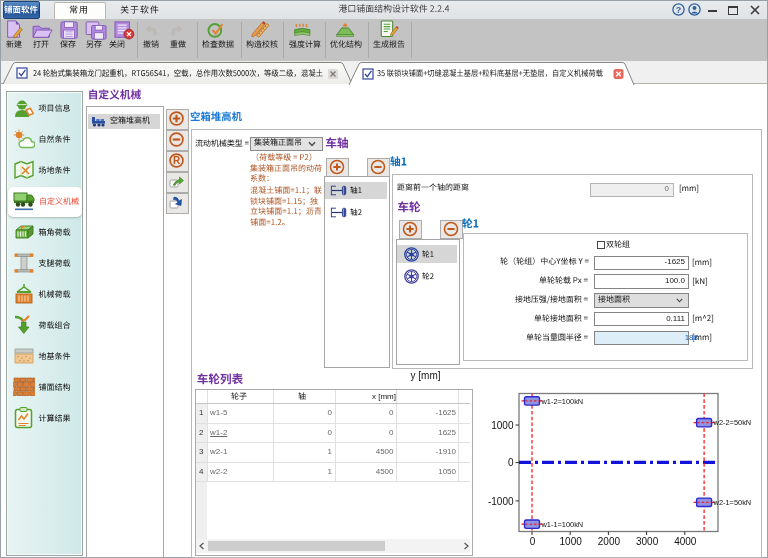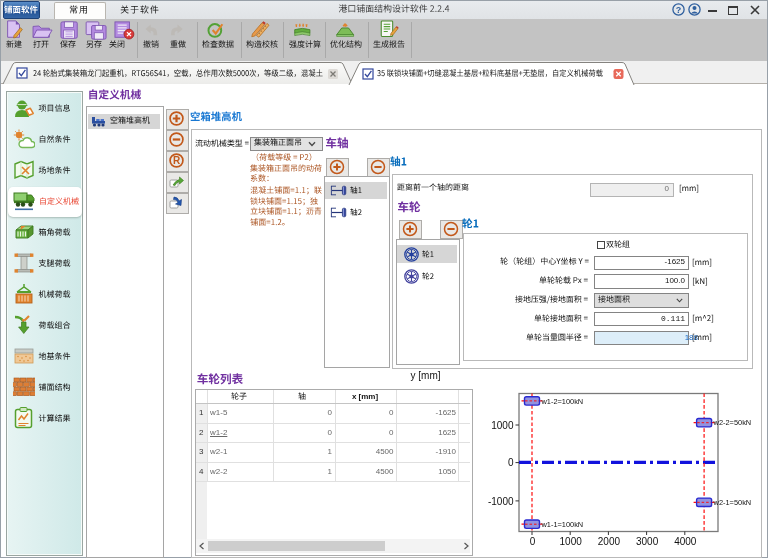--- a/index.html
+++ b/index.html
@@ -493,21 +493,21 @@
 <svg class="abs" style="left:597.5px;top:294.9px;overflow:visible" width="32" height="9" viewBox="0 -7.04 32.00 8.96">
     <path d="M3.6 -5.1C3.9 -4.8 4.1 -4.3 4.2 -4.0L4.7 -4.3C4.6 -4.5 4.3 -5.0 4.1 -5.3ZM1.3 -6.7V-5.1H0.3V-4.5H1.3V-2.8C0.9 -2.7 0.5 -2.5 0.2 -2.5L0.4 -1.9L1.3 -2.2V-0.1C1.3 0.0 1.2 0.1 1.1 0.1C1.1 0.1 0.8 0.1 0.5 0.1C0.5 0.2 0.6 0.5 0.6 0.6C1.1 0.6 1.4 0.6 1.6 0.5C1.8 0.4 1.8 0.2 1.8 -0.1V-2.4L2.6 -2.6L2.6 -3.2L1.8 -3.0V-4.5H2.6V-5.1H1.8V-6.7ZM4.5 -6.6C4.7 -6.4 4.8 -6.1 4.9 -5.9H3.1V-5.4H7.4V-5.9H5.5C5.4 -6.1 5.3 -6.4 5.1 -6.7ZM6.2 -5.3C6.0 -4.9 5.7 -4.4 5.5 -4.0H2.8V-3.5H7.6V-4.0H6.1C6.3 -4.3 6.5 -4.7 6.7 -5.1ZM6.1 -2.1C6.0 -1.6 5.7 -1.2 5.4 -0.9C4.9 -1.0 4.5 -1.2 4.0 -1.3C4.2 -1.6 4.4 -1.8 4.5 -2.1ZM3.2 -1.1C3.7 -0.9 4.3 -0.7 4.8 -0.5C4.3 -0.2 3.5 0.0 2.6 0.1C2.7 0.2 2.8 0.5 2.8 0.6C4.0 0.5 4.8 0.2 5.5 -0.2C6.1 0.1 6.7 0.4 7.1 0.7L7.5 0.2C7.1 -0.1 6.5 -0.4 5.9 -0.6C6.3 -1.0 6.6 -1.5 6.7 -2.1H7.7V-2.6H4.8C4.9 -2.9 5.1 -3.1 5.2 -3.3L4.6 -3.4C4.5 -3.2 4.4 -2.9 4.2 -2.6H2.7V-2.1H3.9C3.7 -1.7 3.4 -1.4 3.2 -1.1Z M11.4 -6.0V-3.8L10.6 -3.4L10.8 -2.9L11.4 -3.2V-0.6C11.4 0.2 11.7 0.5 12.6 0.5C12.8 0.5 14.4 0.5 14.6 0.5C15.4 0.5 15.6 0.1 15.7 -1.0C15.6 -1.0 15.3 -1.1 15.2 -1.2C15.1 -0.3 15.0 -0.1 14.6 -0.1C14.2 -0.1 12.9 -0.1 12.6 -0.1C12.1 -0.1 12.0 -0.2 12.0 -0.6V-3.4L13.1 -3.9V-1.1H13.6V-4.1L14.8 -4.6C14.8 -3.3 14.8 -2.4 14.7 -2.2C14.7 -2.0 14.6 -2.0 14.5 -2.0C14.4 -2.0 14.1 -2.0 13.9 -2.0C14.0 -1.9 14.1 -1.6 14.1 -1.5C14.3 -1.5 14.6 -1.5 14.8 -1.6C15.1 -1.6 15.2 -1.8 15.3 -2.1C15.3 -2.4 15.3 -3.6 15.3 -5.1L15.4 -5.2L15.0 -5.4L14.8 -5.3L14.7 -5.2L13.6 -4.7V-6.7H13.1V-4.5L12.0 -4.0V-6.0ZM8.3 -1.2 8.5 -0.6C9.2 -0.9 10.1 -1.4 11.0 -1.8L10.8 -2.3L9.9 -1.9V-4.2H10.9V-4.8H9.9V-6.6H9.4V-4.8H8.3V-4.2H9.4V-1.7C8.9 -1.5 8.6 -1.3 8.3 -1.2Z M19.1 -2.7H20.8V-1.8H19.1ZM19.1 -3.2V-4.0H20.8V-3.2ZM19.1 -1.3H20.8V-0.3H19.1ZM16.5 -6.2V-5.6H19.6C19.5 -5.3 19.4 -4.9 19.3 -4.6H16.8V0.6H17.4V0.2H22.6V0.6H23.2V-4.6H19.9L20.3 -5.6H23.6V-6.2ZM17.4 -0.3V-4.0H18.6V-0.3ZM22.6 -0.3H21.4V-4.0H22.6Z M30.1 -1.6C30.5 -0.9 30.9 -0.0 31.1 0.6L31.7 0.3C31.5 -0.2 31.0 -1.2 30.6 -1.8ZM28.4 -1.8C28.2 -1.0 27.8 -0.2 27.3 0.3C27.4 0.4 27.7 0.5 27.8 0.6C28.3 0.1 28.8 -0.8 29.0 -1.7ZM28.4 -5.6H30.7V-3.2H28.4ZM27.9 -6.2V-2.6H31.3V-6.2ZM27.2 -6.6C26.5 -6.4 25.3 -6.1 24.3 -6.0C24.4 -5.9 24.4 -5.7 24.5 -5.5C24.9 -5.6 25.3 -5.6 25.8 -5.7V-4.4H24.4V-3.9H25.7C25.4 -2.9 24.8 -1.9 24.3 -1.3C24.4 -1.2 24.5 -0.9 24.6 -0.8C25.0 -1.3 25.4 -2.1 25.8 -2.9V0.6H26.4V-3.1C26.7 -2.6 27.1 -2.0 27.2 -1.8L27.6 -2.3C27.4 -2.5 26.6 -3.4 26.4 -3.7V-3.9H27.6V-4.4H26.4V-5.8C26.8 -5.9 27.2 -6.0 27.5 -6.2Z" fill="#141414"></path>
   </svg>
 <svg class="abs" style="left:676px;top:297.6px" width="7" height="5" viewBox="0 0 7 5">
     <path d="M0.8 0.8 L3.5 3.8 L6.2 0.8" fill="none" stroke="#444" stroke-width="1.1"></path>
   </svg>
 <svg class="abs" style="left:533.8px;top:313.7px;overflow:visible" width="54" height="9" viewBox="0 -7.04 54.23 8.96">
     <path d="M1.8 -3.5H3.7V-2.6H1.8ZM4.3 -3.5H6.3V-2.6H4.3ZM1.8 -4.8H3.7V-4.0H1.8ZM4.3 -4.8H6.3V-4.0H4.3ZM5.7 -6.7C5.5 -6.3 5.2 -5.7 4.9 -5.3H2.9L3.3 -5.5C3.1 -5.8 2.7 -6.3 2.4 -6.7L1.9 -6.4C2.2 -6.1 2.5 -5.7 2.7 -5.3H1.2V-2.1H3.7V-1.4H0.4V-0.8H3.7V0.6H4.3V-0.8H7.6V-1.4H4.3V-2.1H6.9V-5.3H5.5C5.8 -5.7 6.1 -6.1 6.3 -6.5Z M13.2 -6.7C12.8 -5.8 12.1 -4.6 11.0 -3.8C11.1 -3.7 11.3 -3.5 11.4 -3.3C12.3 -4.0 12.9 -4.9 13.4 -5.7C13.9 -4.8 14.6 -3.9 15.2 -3.4C15.4 -3.6 15.5 -3.8 15.7 -3.9C15.0 -4.4 14.1 -5.4 13.7 -6.3L13.8 -6.6ZM14.5 -3.4C14.1 -3.0 13.3 -2.6 12.7 -2.2V-3.8H12.1V-0.5C12.1 0.2 12.3 0.4 13.1 0.4C13.2 0.4 14.3 0.4 14.5 0.4C15.2 0.4 15.3 0.1 15.4 -1.0C15.2 -1.0 15.0 -1.1 14.8 -1.2C14.8 -0.3 14.8 -0.1 14.4 -0.1C14.2 -0.1 13.3 -0.1 13.1 -0.1C12.8 -0.1 12.7 -0.2 12.7 -0.5V-1.6C13.4 -1.9 14.3 -2.5 15.0 -2.9ZM8.6 -2.7C8.7 -2.7 8.9 -2.8 9.2 -2.8H9.9V-1.6L8.3 -1.3L8.4 -0.8L9.9 -1.0V0.6H10.4V-1.1L11.4 -1.3L11.3 -1.9L10.4 -1.7V-2.8H11.2V-3.3H10.4V-4.6H9.9V-3.3H9.2C9.4 -3.9 9.6 -4.5 9.8 -5.2H11.2V-5.8H9.9C10.0 -6.1 10.0 -6.3 10.1 -6.6L9.5 -6.7C9.5 -6.4 9.4 -6.1 9.4 -5.8H8.4V-5.2H9.2C9.1 -4.6 8.9 -4.0 8.8 -3.8C8.7 -3.5 8.6 -3.2 8.5 -3.2C8.5 -3.0 8.6 -2.8 8.6 -2.7Z M19.6 -5.1C19.9 -4.8 20.1 -4.3 20.2 -4.0L20.7 -4.3C20.6 -4.5 20.3 -5.0 20.1 -5.3ZM17.3 -6.7V-5.1H16.3V-4.5H17.3V-2.8C16.9 -2.7 16.5 -2.5 16.2 -2.5L16.4 -1.9L17.3 -2.2V-0.1C17.3 0.0 17.2 0.1 17.1 0.1C17.1 0.1 16.8 0.1 16.5 0.1C16.5 0.2 16.6 0.5 16.6 0.6C17.1 0.6 17.4 0.6 17.6 0.5C17.8 0.4 17.8 0.2 17.8 -0.1V-2.4L18.6 -2.6L18.6 -3.2L17.8 -3.0V-4.5H18.6V-5.1H17.8V-6.7ZM20.5 -6.6C20.7 -6.4 20.8 -6.1 20.9 -5.9H19.1V-5.4H23.4V-5.9H21.5C21.4 -6.1 21.3 -6.4 21.1 -6.7ZM22.2 -5.3C22.0 -4.9 21.7 -4.4 21.5 -4.0H18.8V-3.5H23.6V-4.0H22.1C22.3 -4.3 22.5 -4.7 22.7 -5.1ZM22.1 -2.1C22.0 -1.6 21.7 -1.2 21.4 -0.9C20.9 -1.0 20.5 -1.2 20.0 -1.3C20.2 -1.6 20.4 -1.8 20.5 -2.1ZM19.2 -1.1C19.7 -0.9 20.3 -0.7 20.8 -0.5C20.3 -0.2 19.5 0.0 18.6 0.1C18.7 0.2 18.8 0.5 18.8 0.6C20.0 0.5 20.8 0.2 21.5 -0.2C22.1 0.1 22.7 0.4 23.1 0.7L23.5 0.2C23.1 -0.1 22.5 -0.4 21.9 -0.6C22.3 -1.0 22.6 -1.5 22.7 -2.1H23.7V-2.6H20.8C20.9 -2.9 21.1 -3.1 21.2 -3.3L20.6 -3.4C20.5 -3.2 20.4 -2.9 20.2 -2.6H18.7V-2.1H19.9C19.7 -1.7 19.4 -1.4 19.2 -1.1Z M27.4 -6.0V-3.8L26.6 -3.4L26.8 -2.9L27.4 -3.2V-0.6C27.4 0.2 27.7 0.5 28.6 0.5C28.8 0.5 30.4 0.5 30.6 0.5C31.4 0.5 31.6 0.1 31.7 -1.0C31.6 -1.0 31.3 -1.1 31.2 -1.2C31.1 -0.3 31.0 -0.1 30.6 -0.1C30.2 -0.1 28.9 -0.1 28.6 -0.1C28.1 -0.1 28.0 -0.2 28.0 -0.6V-3.4L29.1 -3.9V-1.1H29.6V-4.1L30.8 -4.6C30.8 -3.3 30.8 -2.4 30.7 -2.2C30.7 -2.0 30.6 -2.0 30.5 -2.0C30.4 -2.0 30.1 -2.0 29.9 -2.0C30.0 -1.9 30.1 -1.6 30.1 -1.5C30.3 -1.5 30.6 -1.5 30.8 -1.6C31.1 -1.6 31.2 -1.8 31.3 -2.1C31.3 -2.4 31.3 -3.6 31.3 -5.1L31.4 -5.2L31.0 -5.4L30.8 -5.3L30.7 -5.2L29.6 -4.7V-6.7H29.1V-4.5L28.0 -4.0V-6.0ZM24.3 -1.2 24.5 -0.6C25.2 -0.9 26.1 -1.4 27.0 -1.8L26.8 -2.3L25.9 -1.9V-4.2H26.9V-4.8H25.9V-6.6H25.4V-4.8H24.3V-4.2H25.4V-1.7C24.9 -1.5 24.6 -1.3 24.3 -1.2Z M35.1 -2.7H36.8V-1.8H35.1ZM35.1 -3.2V-4.0H36.8V-3.2ZM35.1 -1.3H36.8V-0.3H35.1ZM32.5 -6.2V-5.6H35.6C35.5 -5.3 35.4 -4.9 35.3 -4.6H32.8V0.6H33.4V0.2H38.6V0.6H39.2V-4.6H35.9L36.3 -5.6H39.6V-6.2ZM33.4 -0.3V-4.0H34.6V-0.3ZM38.6 -0.3H37.4V-4.0H38.6Z M46.1 -1.6C46.5 -0.9 46.9 -0.0 47.1 0.6L47.7 0.3C47.5 -0.2 47.0 -1.2 46.6 -1.8ZM44.4 -1.8C44.2 -1.0 43.8 -0.2 43.3 0.3C43.4 0.4 43.7 0.5 43.8 0.6C44.3 0.1 44.8 -0.8 45.0 -1.7ZM44.4 -5.6H46.7V-3.2H44.4ZM43.9 -6.2V-2.6H47.3V-6.2ZM43.2 -6.6C42.5 -6.4 41.3 -6.1 40.3 -6.0C40.4 -5.9 40.4 -5.7 40.5 -5.5C40.9 -5.6 41.3 -5.6 41.8 -5.7V-4.4H40.4V-3.9H41.7C41.4 -2.9 40.8 -1.9 40.3 -1.3C40.4 -1.2 40.5 -0.9 40.6 -0.8C41.0 -1.3 41.4 -2.1 41.8 -2.9V0.6H42.4V-3.1C42.7 -2.6 43.1 -2.0 43.2 -1.8L43.6 -2.3C43.4 -2.5 42.6 -3.4 42.4 -3.7V-3.9H43.6V-4.4H42.4V-5.8C42.8 -5.9 43.2 -6.0 43.5 -6.2Z M50.1 -3.6H53.9V-4.2H50.1ZM50.1 -1.7H53.9V-2.3H50.1Z" fill="#141414"></path>
   </svg>
 <div class="abs" style="left:594px;top:311.9px;width:92.5px;height:12.5px;background:#fff;border:1px solid #848484"></div>
-<div class="abs" style="font-family:Liberation Mono, monospace;font-size:8px;font-weight:normal;color:#141414;top:318.7px;white-space:nowrap;line-height:1;right:83.0px;transform:translateY(-50%);">0.111</div>
+<div class="abs" style="font-family:Liberation Sans, sans-serif;font-size:8px;font-weight:normal;color:#141414;top:318.7px;white-space:nowrap;line-height:1;right:83.0px;transform:translateY(-50%);">0.111</div>
 <svg class="abs" style="left:692.0px;top:314.2px;overflow:visible" width="22" height="9" viewBox="0 -7.04 21.70 8.96">
     <path d="M0.8 1.4H2.4V0.9H1.4V-5.9H2.4V-6.3H0.8Z M3.4 0.0H4.2V-3.2C4.6 -3.6 4.9 -3.8 5.3 -3.8C5.8 -3.8 6.1 -3.5 6.1 -2.7V0.0H6.8V-3.2C7.2 -3.6 7.6 -3.8 7.9 -3.8C8.4 -3.8 8.7 -3.5 8.7 -2.7V0.0H9.4V-2.8C9.4 -3.9 9.0 -4.5 8.1 -4.5C7.6 -4.5 7.1 -4.1 6.7 -3.6C6.5 -4.1 6.2 -4.5 5.5 -4.5C5.0 -4.5 4.5 -4.1 4.1 -3.7H4.1L4.0 -4.3H3.4Z M10.7 -2.5H11.3L11.9 -4.1L12.3 -5.3H12.4L12.8 -4.1L13.4 -2.5H14.0L12.7 -6.0H12.0Z M14.9 0.0H18.6V-0.6H17.0C16.7 -0.6 16.3 -0.6 16.0 -0.6C17.4 -1.9 18.3 -3.1 18.3 -4.2C18.3 -5.3 17.6 -6.0 16.6 -6.0C15.9 -6.0 15.3 -5.6 14.9 -5.1L15.3 -4.7C15.6 -5.1 16.0 -5.4 16.5 -5.4C17.2 -5.4 17.6 -4.9 17.6 -4.2C17.6 -3.2 16.7 -2.0 14.9 -0.4Z M19.3 1.4H20.9V-6.3H19.3V-5.9H20.3V0.9H19.3Z" fill="#141414"></path>
   </svg>
 <svg class="abs" style="left:525.8px;top:332.5px;overflow:visible" width="62" height="9" viewBox="0 -7.04 62.23 8.96">
     <path d="M1.8 -3.5H3.7V-2.6H1.8ZM4.3 -3.5H6.3V-2.6H4.3ZM1.8 -4.8H3.7V-4.0H1.8ZM4.3 -4.8H6.3V-4.0H4.3ZM5.7 -6.7C5.5 -6.3 5.2 -5.7 4.9 -5.3H2.9L3.3 -5.5C3.1 -5.8 2.7 -6.3 2.4 -6.7L1.9 -6.4C2.2 -6.1 2.5 -5.7 2.7 -5.3H1.2V-2.1H3.7V-1.4H0.4V-0.8H3.7V0.6H4.3V-0.8H7.6V-1.4H4.3V-2.1H6.9V-5.3H5.5C5.8 -5.7 6.1 -6.1 6.3 -6.5Z M13.2 -6.7C12.8 -5.8 12.1 -4.6 11.0 -3.8C11.1 -3.7 11.3 -3.5 11.4 -3.3C12.3 -4.0 12.9 -4.9 13.4 -5.7C13.9 -4.8 14.6 -3.9 15.2 -3.4C15.4 -3.6 15.5 -3.8 15.7 -3.9C15.0 -4.4 14.1 -5.4 13.7 -6.3L13.8 -6.6ZM14.5 -3.4C14.1 -3.0 13.3 -2.6 12.7 -2.2V-3.8H12.1V-0.5C12.1 0.2 12.3 0.4 13.1 0.4C13.2 0.4 14.3 0.4 14.5 0.4C15.2 0.4 15.3 0.1 15.4 -1.0C15.2 -1.0 15.0 -1.1 14.8 -1.2C14.8 -0.3 14.8 -0.1 14.4 -0.1C14.2 -0.1 13.3 -0.1 13.1 -0.1C12.8 -0.1 12.7 -0.2 12.7 -0.5V-1.6C13.4 -1.9 14.3 -2.5 15.0 -2.9ZM8.6 -2.7C8.7 -2.7 8.9 -2.8 9.2 -2.8H9.9V-1.6L8.3 -1.3L8.4 -0.8L9.9 -1.0V0.6H10.4V-1.1L11.4 -1.3L11.3 -1.9L10.4 -1.7V-2.8H11.2V-3.3H10.4V-4.6H9.9V-3.3H9.2C9.4 -3.9 9.6 -4.5 9.8 -5.2H11.2V-5.8H9.9C10.0 -6.1 10.0 -6.3 10.1 -6.6L9.5 -6.7C9.5 -6.4 9.4 -6.1 9.4 -5.8H8.4V-5.2H9.2C9.1 -4.6 8.9 -4.0 8.8 -3.8C8.7 -3.5 8.6 -3.2 8.5 -3.2C8.5 -3.0 8.6 -2.8 8.6 -2.7Z M17.0 -6.2C17.4 -5.6 17.8 -4.8 18.0 -4.3L18.6 -4.6C18.4 -5.1 18.0 -5.8 17.5 -6.4ZM22.4 -6.4C22.2 -5.8 21.7 -5.0 21.4 -4.4L21.9 -4.2C22.3 -4.8 22.7 -5.5 23.1 -6.2ZM16.9 -0.3V0.3H22.3V0.6H23.0V-3.9H20.3V-6.7H19.7V-3.9H17.1V-3.3H22.3V-2.1H17.3V-1.6H22.3V-0.3Z M26.0 -5.3H30.0V-4.9H26.0ZM26.0 -6.1H30.0V-5.7H26.0ZM25.4 -6.5V-4.5H30.6V-6.5ZM24.4 -4.2V-3.7H31.6V-4.2ZM25.8 -2.2H27.7V-1.7H25.8ZM28.3 -2.2H30.2V-1.7H28.3ZM25.8 -3.0H27.7V-2.5H25.8ZM28.3 -3.0H30.2V-2.5H28.3ZM24.4 -0.0V0.4H31.6V-0.0H28.3V-0.5H31.0V-0.9H28.3V-1.4H30.8V-3.4H25.3V-1.4H27.7V-0.9H25.0V-0.5H27.7V-0.0Z M34.7 -5.0H37.2V-4.4H34.7ZM34.2 -5.5V-4.0H37.8V-5.5ZM35.8 -2.8V-2.4C35.8 -1.9 35.6 -1.2 33.5 -0.8C33.6 -0.7 33.7 -0.5 33.8 -0.4C36.0 -0.9 36.3 -1.7 36.3 -2.3V-2.8ZM36.2 -1.3C36.8 -1.0 37.7 -0.6 38.1 -0.3L38.3 -0.8C37.9 -1.0 37.0 -1.4 36.4 -1.7ZM34.0 -3.5V-1.5H34.5V-3.1H37.4V-1.5H38.0V-3.5ZM32.6 -6.4V0.6H33.2V0.3H38.8V0.6H39.4V-6.4ZM33.2 -0.2V-5.9H38.8V-0.2Z M41.2 -6.3C41.6 -5.7 41.9 -5.0 42.1 -4.5L42.7 -4.7C42.5 -5.2 42.1 -6.0 41.7 -6.5ZM46.2 -6.5C46.0 -6.0 45.6 -5.2 45.2 -4.7L45.8 -4.5C46.1 -5.0 46.5 -5.7 46.9 -6.3ZM43.7 -6.7V-4.1H40.9V-3.5H43.7V-2.2H40.4V-1.6H43.7V0.6H44.3V-1.6H47.6V-2.2H44.3V-3.5H47.1V-4.1H44.3V-6.7Z M50.1 -6.7C49.7 -6.1 49.0 -5.5 48.4 -5.1C48.5 -4.9 48.6 -4.7 48.7 -4.6C49.4 -5.0 50.2 -5.8 50.6 -6.5ZM51.1 -6.3V-5.7H54.1C53.3 -4.7 51.8 -3.8 50.5 -3.4C50.6 -3.2 50.8 -3.0 50.9 -2.9C51.6 -3.2 52.4 -3.6 53.2 -4.1C53.9 -3.7 54.8 -3.2 55.3 -2.9L55.7 -3.4C55.2 -3.7 54.4 -4.1 53.7 -4.4C54.2 -4.9 54.8 -5.4 55.1 -6.1L54.7 -6.3L54.6 -6.3ZM51.1 -2.7V-2.1H52.8V-0.1H50.6V0.4H55.6V-0.1H53.4V-2.1H55.2V-2.7ZM50.2 -4.9C49.7 -4.1 49.0 -3.3 48.3 -2.8C48.4 -2.6 48.6 -2.3 48.6 -2.2C48.9 -2.4 49.2 -2.7 49.4 -3.0V0.6H50.1V-3.7C50.3 -4.0 50.5 -4.4 50.7 -4.7Z M58.1 -3.6H61.9V-4.2H58.1ZM58.1 -1.7H61.9V-2.3H58.1Z" fill="#141414"></path>
   </svg>
 <div class="abs" style="left:594px;top:330.7px;width:92.5px;height:12.5px;background:#ddeef9;border:1px solid #848484"></div>
 <div class="abs" style="font-family:'Liberation Sans',sans-serif;font-size:8px;font-weight:normal;color:#1569c8;top:337.5px;white-space:nowrap;line-height:1;right:70px;transform:translateY(-50%);">188</div>
 <svg class="abs" style="left:692.0px;top:333.0px;overflow:visible" width="20" height="9" viewBox="0 -7.04 20.22 8.96">
     <path d="M0.8 1.4H2.4V0.9H1.4V-5.9H2.4V-6.3H0.8Z M3.4 0.0H4.2V-3.2C4.6 -3.6 4.9 -3.8 5.3 -3.8C5.8 -3.8 6.1 -3.5 6.1 -2.7V0.0H6.8V-3.2C7.2 -3.6 7.6 -3.8 7.9 -3.8C8.4 -3.8 8.7 -3.5 8.7 -2.7V0.0H9.4V-2.8C9.4 -3.9 9.0 -4.5 8.1 -4.5C7.6 -4.5 7.1 -4.1 6.7 -3.6C6.5 -4.1 6.2 -4.5 5.5 -4.5C5.0 -4.5 4.5 -4.1 4.1 -3.7H4.1L4.0 -4.3H3.4Z M10.8 0.0H11.6V-3.2C12.0 -3.6 12.3 -3.8 12.7 -3.8C13.2 -3.8 13.5 -3.5 13.5 -2.7V0.0H14.2V-3.2C14.6 -3.6 15.0 -3.8 15.3 -3.8C15.9 -3.8 16.1 -3.5 16.1 -2.7V0.0H16.8V-2.8C16.8 -3.9 16.4 -4.5 15.5 -4.5C15.0 -4.5 14.5 -4.1 14.1 -3.6C13.9 -4.1 13.6 -4.5 12.9 -4.5C12.4 -4.5 11.9 -4.1 11.5 -3.7H11.5L11.4 -4.3H10.8Z M17.8 1.4H19.4V-6.3H17.8V-5.9H18.8V0.9H17.8Z" fill="#141414"></path>
@@ -526,21 +526,21 @@
 <div class="abs" style="left:196px;top:422.6px;width:274px;height:1px;background:#e0e0e0"></div>
 <div class="abs" style="left:196px;top:442.2px;width:274px;height:1px;background:#e0e0e0"></div>
 <div class="abs" style="left:196px;top:461.8px;width:274px;height:1px;background:#e0e0e0"></div>
 <div class="abs" style="left:196px;top:481.4px;width:274px;height:1px;background:#e0e0e0"></div>
 <svg class="abs" style="left:231.0px;top:391.8px;overflow:visible" width="16" height="9" viewBox="0 -7.04 16.00 8.96">
     <path d="M5.2 -6.7C4.8 -5.8 4.1 -4.6 3.0 -3.8C3.1 -3.7 3.3 -3.5 3.4 -3.3C4.3 -4.0 4.9 -4.9 5.4 -5.7C5.9 -4.8 6.6 -3.9 7.2 -3.4C7.4 -3.6 7.5 -3.8 7.7 -3.9C7.0 -4.4 6.1 -5.4 5.7 -6.3L5.8 -6.6ZM6.5 -3.4C6.1 -3.0 5.3 -2.6 4.7 -2.2V-3.8H4.1V-0.5C4.1 0.2 4.3 0.4 5.1 0.4C5.2 0.4 6.3 0.4 6.5 0.4C7.2 0.4 7.3 0.1 7.4 -1.0C7.2 -1.0 7.0 -1.1 6.8 -1.2C6.8 -0.3 6.8 -0.1 6.4 -0.1C6.2 -0.1 5.3 -0.1 5.1 -0.1C4.8 -0.1 4.7 -0.2 4.7 -0.5V-1.6C5.4 -1.9 6.3 -2.5 7.0 -2.9ZM0.6 -2.7C0.7 -2.7 0.9 -2.8 1.2 -2.8H1.9V-1.6L0.3 -1.3L0.4 -0.8L1.9 -1.0V0.6H2.4V-1.1L3.4 -1.3L3.3 -1.9L2.4 -1.7V-2.8H3.2V-3.3H2.4V-4.6H1.9V-3.3H1.2C1.4 -3.9 1.6 -4.5 1.8 -5.2H3.2V-5.8H1.9C2.0 -6.1 2.0 -6.3 2.1 -6.6L1.5 -6.7C1.5 -6.4 1.4 -6.1 1.4 -5.8H0.4V-5.2H1.2C1.1 -4.6 0.9 -4.0 0.8 -3.8C0.7 -3.5 0.6 -3.2 0.5 -3.2C0.5 -3.0 0.6 -2.8 0.6 -2.7Z M11.7 -4.3V-3.2H8.4V-2.6H11.7V-0.2C11.7 -0.0 11.7 0.0 11.5 0.0C11.3 0.0 10.7 0.0 10.1 0.0C10.2 0.2 10.3 0.5 10.3 0.6C11.1 0.6 11.6 0.6 11.9 0.5C12.2 0.4 12.3 0.2 12.3 -0.2V-2.6H15.6V-3.2H12.3V-4.0C13.3 -4.5 14.3 -5.2 15.0 -5.9L14.5 -6.2L14.4 -6.2H9.2V-5.6H13.7C13.2 -5.1 12.4 -4.6 11.7 -4.3Z" fill="#141414"></path>
   </svg>
 <svg class="abs" style="left:298.0px;top:391.8px;overflow:visible" width="8" height="9" viewBox="0 -7.04 8.00 8.96">
     <path d="M4.2 -2.2H5.3V-0.4H4.2ZM4.2 -2.8V-4.5H5.3V-2.8ZM6.9 -2.2V-0.4H5.9V-2.2ZM6.9 -2.8H5.9V-4.5H6.9ZM5.3 -6.7V-5.0H3.7V0.6H4.2V0.2H6.9V0.6H7.4V-5.0H5.9V-6.7ZM0.7 -2.7C0.7 -2.7 1.0 -2.8 1.3 -2.8H2.0V-1.6L0.4 -1.3L0.5 -0.8L2.0 -1.1V0.6H2.6V-1.2L3.4 -1.3L3.4 -1.9L2.6 -1.7V-2.8H3.3V-3.3H2.6V-4.6H2.0V-3.3H1.2C1.4 -3.9 1.7 -4.5 1.9 -5.2H3.3V-5.8H2.0C2.1 -6.1 2.1 -6.3 2.2 -6.6L1.6 -6.7C1.6 -6.4 1.5 -6.1 1.4 -5.8H0.4V-5.2H1.3C1.1 -4.6 1.0 -4.0 0.9 -3.8C0.7 -3.5 0.6 -3.2 0.5 -3.2C0.6 -3.0 0.6 -2.8 0.7 -2.7Z" fill="#141414"></path>
   </svg>
-<div class="abs" style="font-family:'Liberation Sans',sans-serif;font-size:8px;font-weight:bold;color:#141414;top:397.0px;white-space:nowrap;line-height:1;left:365px;transform:translate(-50%,-50%);">x [mm]</div>
+<div class="abs" style="font-family:'Liberation Sans',sans-serif;font-size:8px;font-weight:normal;color:#141414;top:397.0px;white-space:nowrap;line-height:1;left:384px;transform:translate(-50%,-50%);">x [mm]</div>
 <div class="abs" style="font-family:'Liberation Sans',sans-serif;font-size:10px;font-weight:normal;color:#141414;top:376px;white-space:nowrap;line-height:1;left:425.5px;transform:translate(-50%,-50%);">y [mm]</div>
 <div class="abs" style="font-family:'Liberation Sans',sans-serif;font-size:8px;font-weight:normal;color:#333;top:413.0px;white-space:nowrap;line-height:1;left:199.0px;transform:translateY(-50%);">1</div>
 <div class="abs" style="font-family:'Liberation Sans',sans-serif;font-size:8px;font-weight:normal;color:#686868;top:413.0px;white-space:nowrap;line-height:1;left:210.0px;transform:translateY(-50%);">w1-5</div>
 <div class="abs" style="font-family:'Liberation Sans',sans-serif;font-size:8px;font-weight:normal;color:#686868;top:413.0px;white-space:nowrap;line-height:1;right:436.0px;transform:translateY(-50%);">0</div>
 <div class="abs" style="font-family:'Liberation Sans',sans-serif;font-size:8px;font-weight:normal;color:#686868;top:413.0px;white-space:nowrap;line-height:1;right:374.5px;transform:translateY(-50%);">0</div>
 <div class="abs" style="font-family:'Liberation Sans',sans-serif;font-size:8px;font-weight:normal;color:#686868;top:413.0px;white-space:nowrap;line-height:1;right:312.0px;transform:translateY(-50%);">-1625</div>
 <div class="abs" style="font-family:'Liberation Sans',sans-serif;font-size:8px;font-weight:normal;color:#333;top:432.6px;white-space:nowrap;line-height:1;left:199.0px;transform:translateY(-50%);">2</div>
 <div class="abs" style="font-family:'Liberation Sans',sans-serif;font-size:8px;font-weight:normal;color:#686868;top:432.6px;white-space:nowrap;line-height:1;left:210.0px;transform:translateY(-50%);text-decoration:underline;">w1-2</div>
 <div class="abs" style="font-family:'Liberation Sans',sans-serif;font-size:8px;font-weight:normal;color:#686868;top:432.6px;white-space:nowrap;line-height:1;right:436.0px;transform:translateY(-50%);">0</div>
 <div class="abs" style="font-family:'Liberation Sans',sans-serif;font-size:8px;font-weight:normal;color:#686868;top:432.6px;white-space:nowrap;line-height:1;right:374.5px;transform:translateY(-50%);">0</div>

